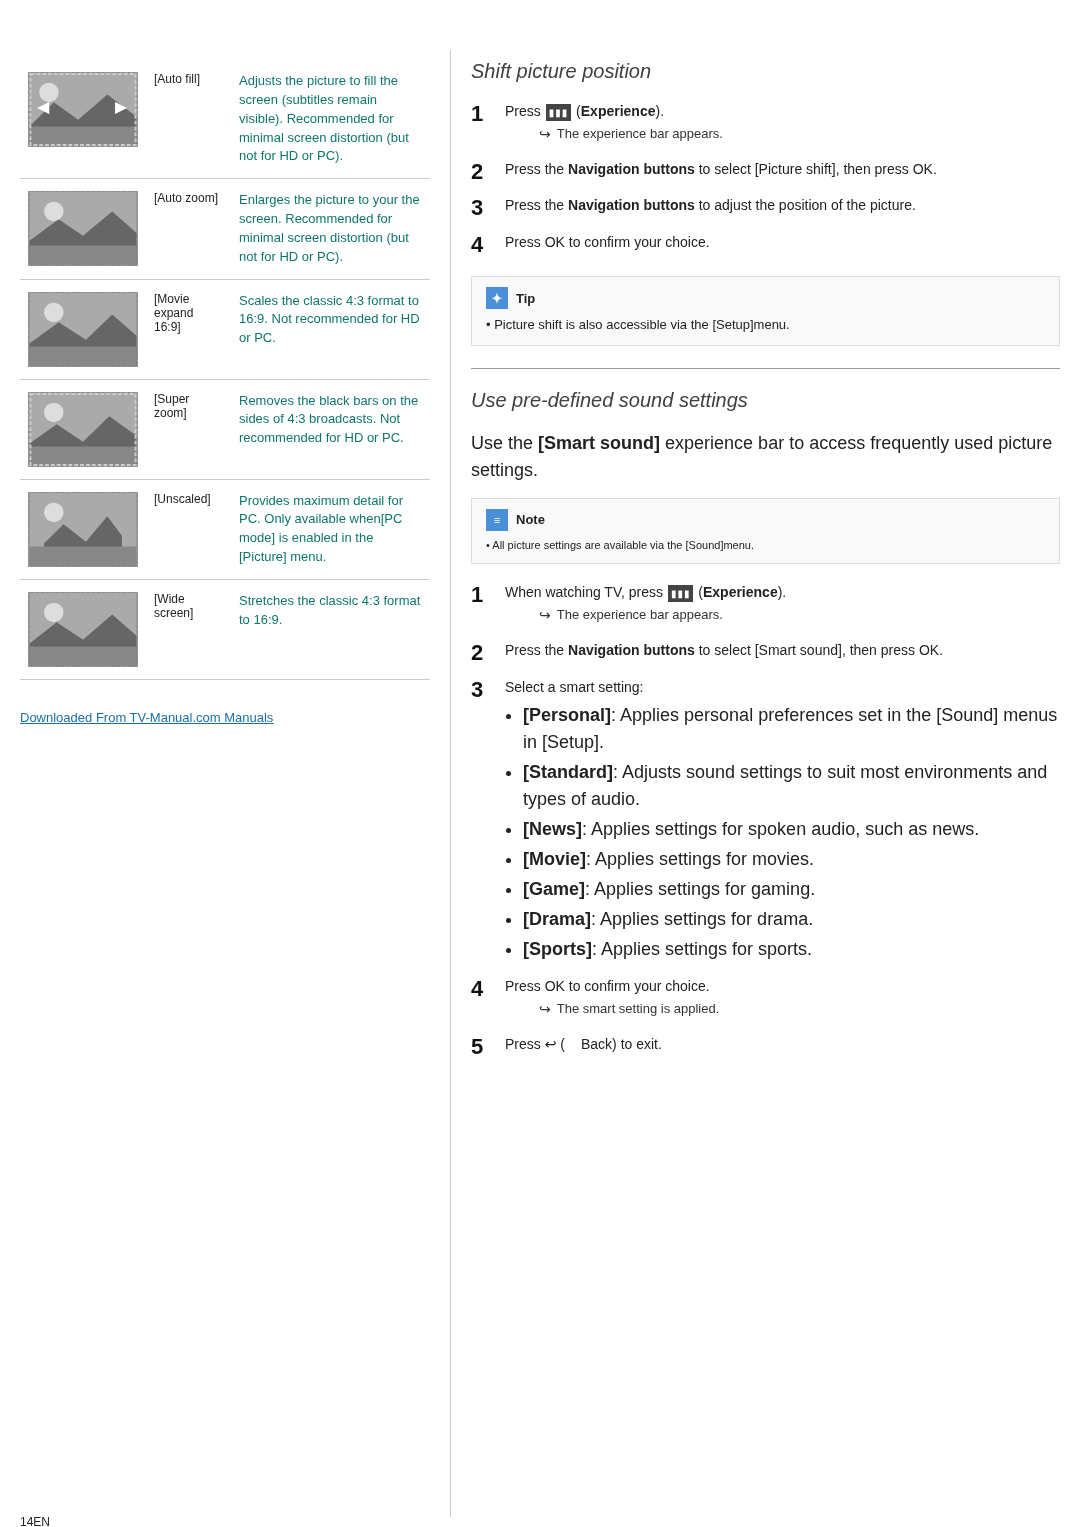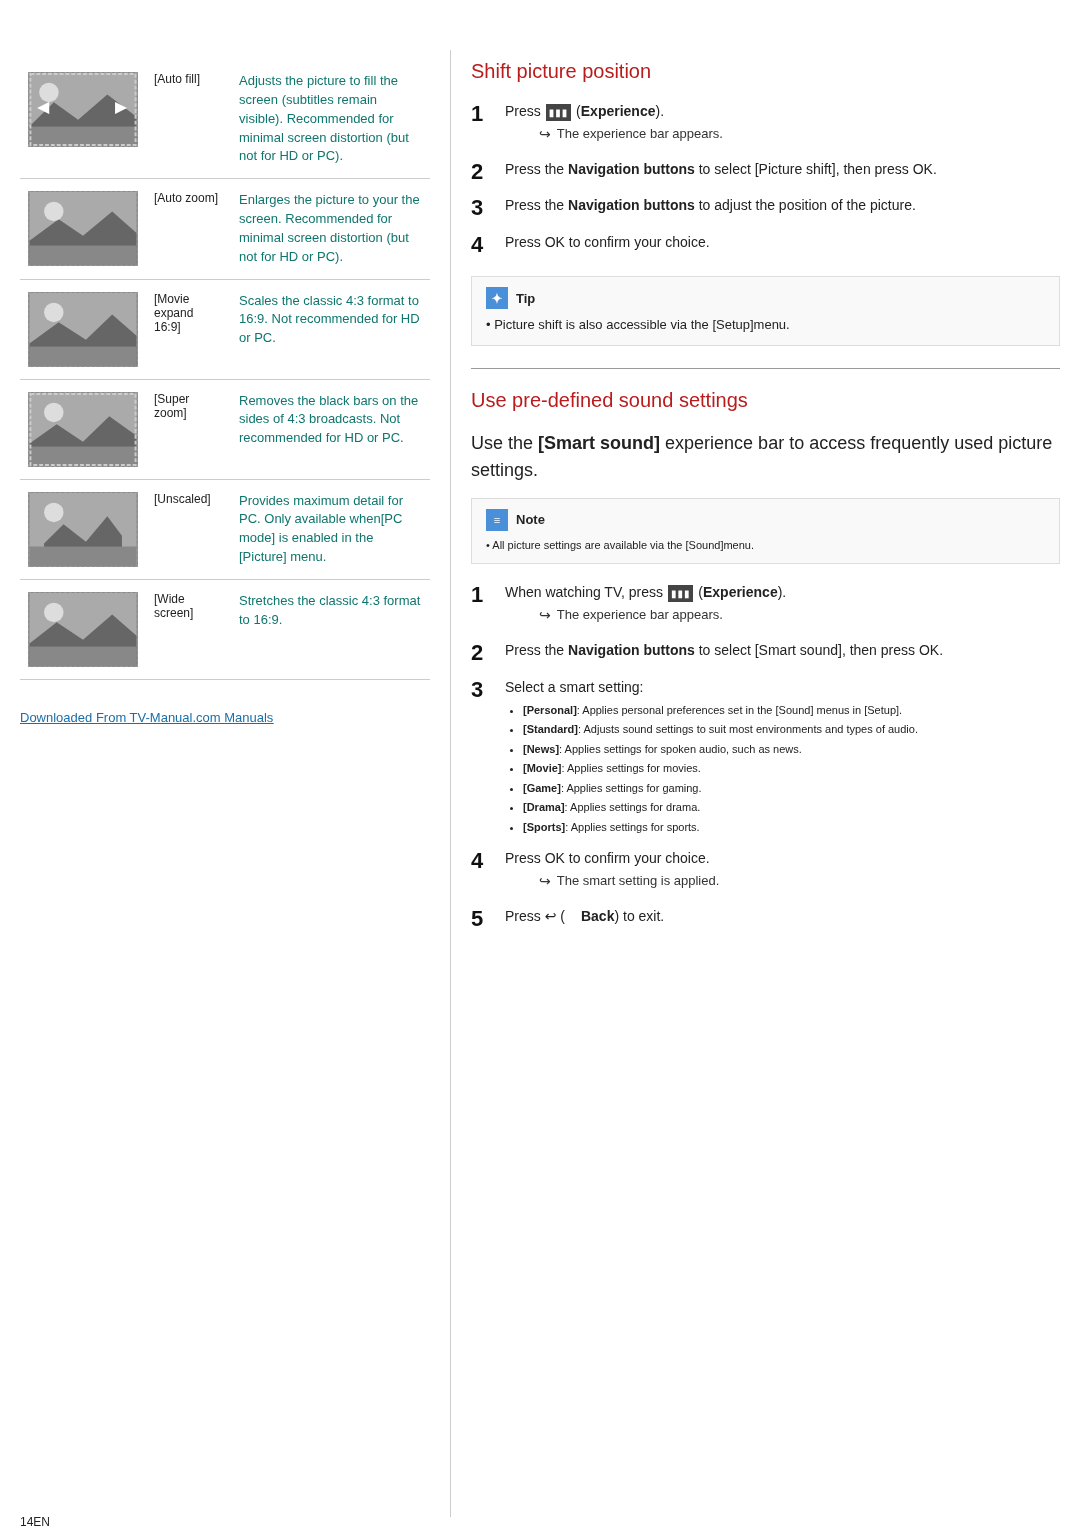--- a/index.html
+++ b/index.html
@@ -88,23 +88,24 @@
     
     .right-col {
       flex: 1;
       padding-left: 20px;
       border-left: 1px solid #ccc;
     }
 
     .section-title {
       font-size: 20px;
       font-weight: normal;
-      color: #b91c1c;
+      color: #404040;
       margin-bottom: 18px;
       margin-top: 10px;
+      font-style: italic;
     }
 
     .step-list {
       list-style: none;
       margin-bottom: 18px;
     }
 
     .step-item {
       display: flex;
       align-items: flex-start;
@@ -209,21 +210,21 @@
       margin: 20px 0;
     }
 
     .sub-list {
       list-style: disc;
       margin-left: 18px;
       margin-top: 4px;
     }
 
     .sub-list li {
-      font-size: 11px;
+      font-size: 18px;
       line-height: 1.5;
       margin-bottom: 3px;
     }
 
     .experience-icon {
       display: inline-block;
       background: #444;
       color: #fff;
       font-size: 10px;
       padding: 1px 3px;
@@ -461,20 +462,20 @@
             <span class="arrow-sym">↪</span>
             <span>The smart setting is applied.</span>
           </div>
         </div>
       </li>
 
       <li class="step-item">
         <span class="step-num">5</span>
         <div style="flex:1;">
           <span>
-            Press ↩ (<span style="font-weight:bold;padding-left:16px;">Back</span>) to exit.
+            Press ↩ (<span style="font-weight:normal;padding-left:16px;">Back</span>) to exit.
           </span>
         </div>
       </li>
     </ol>
 
   </div>
 </div>
 
 </body></html>

